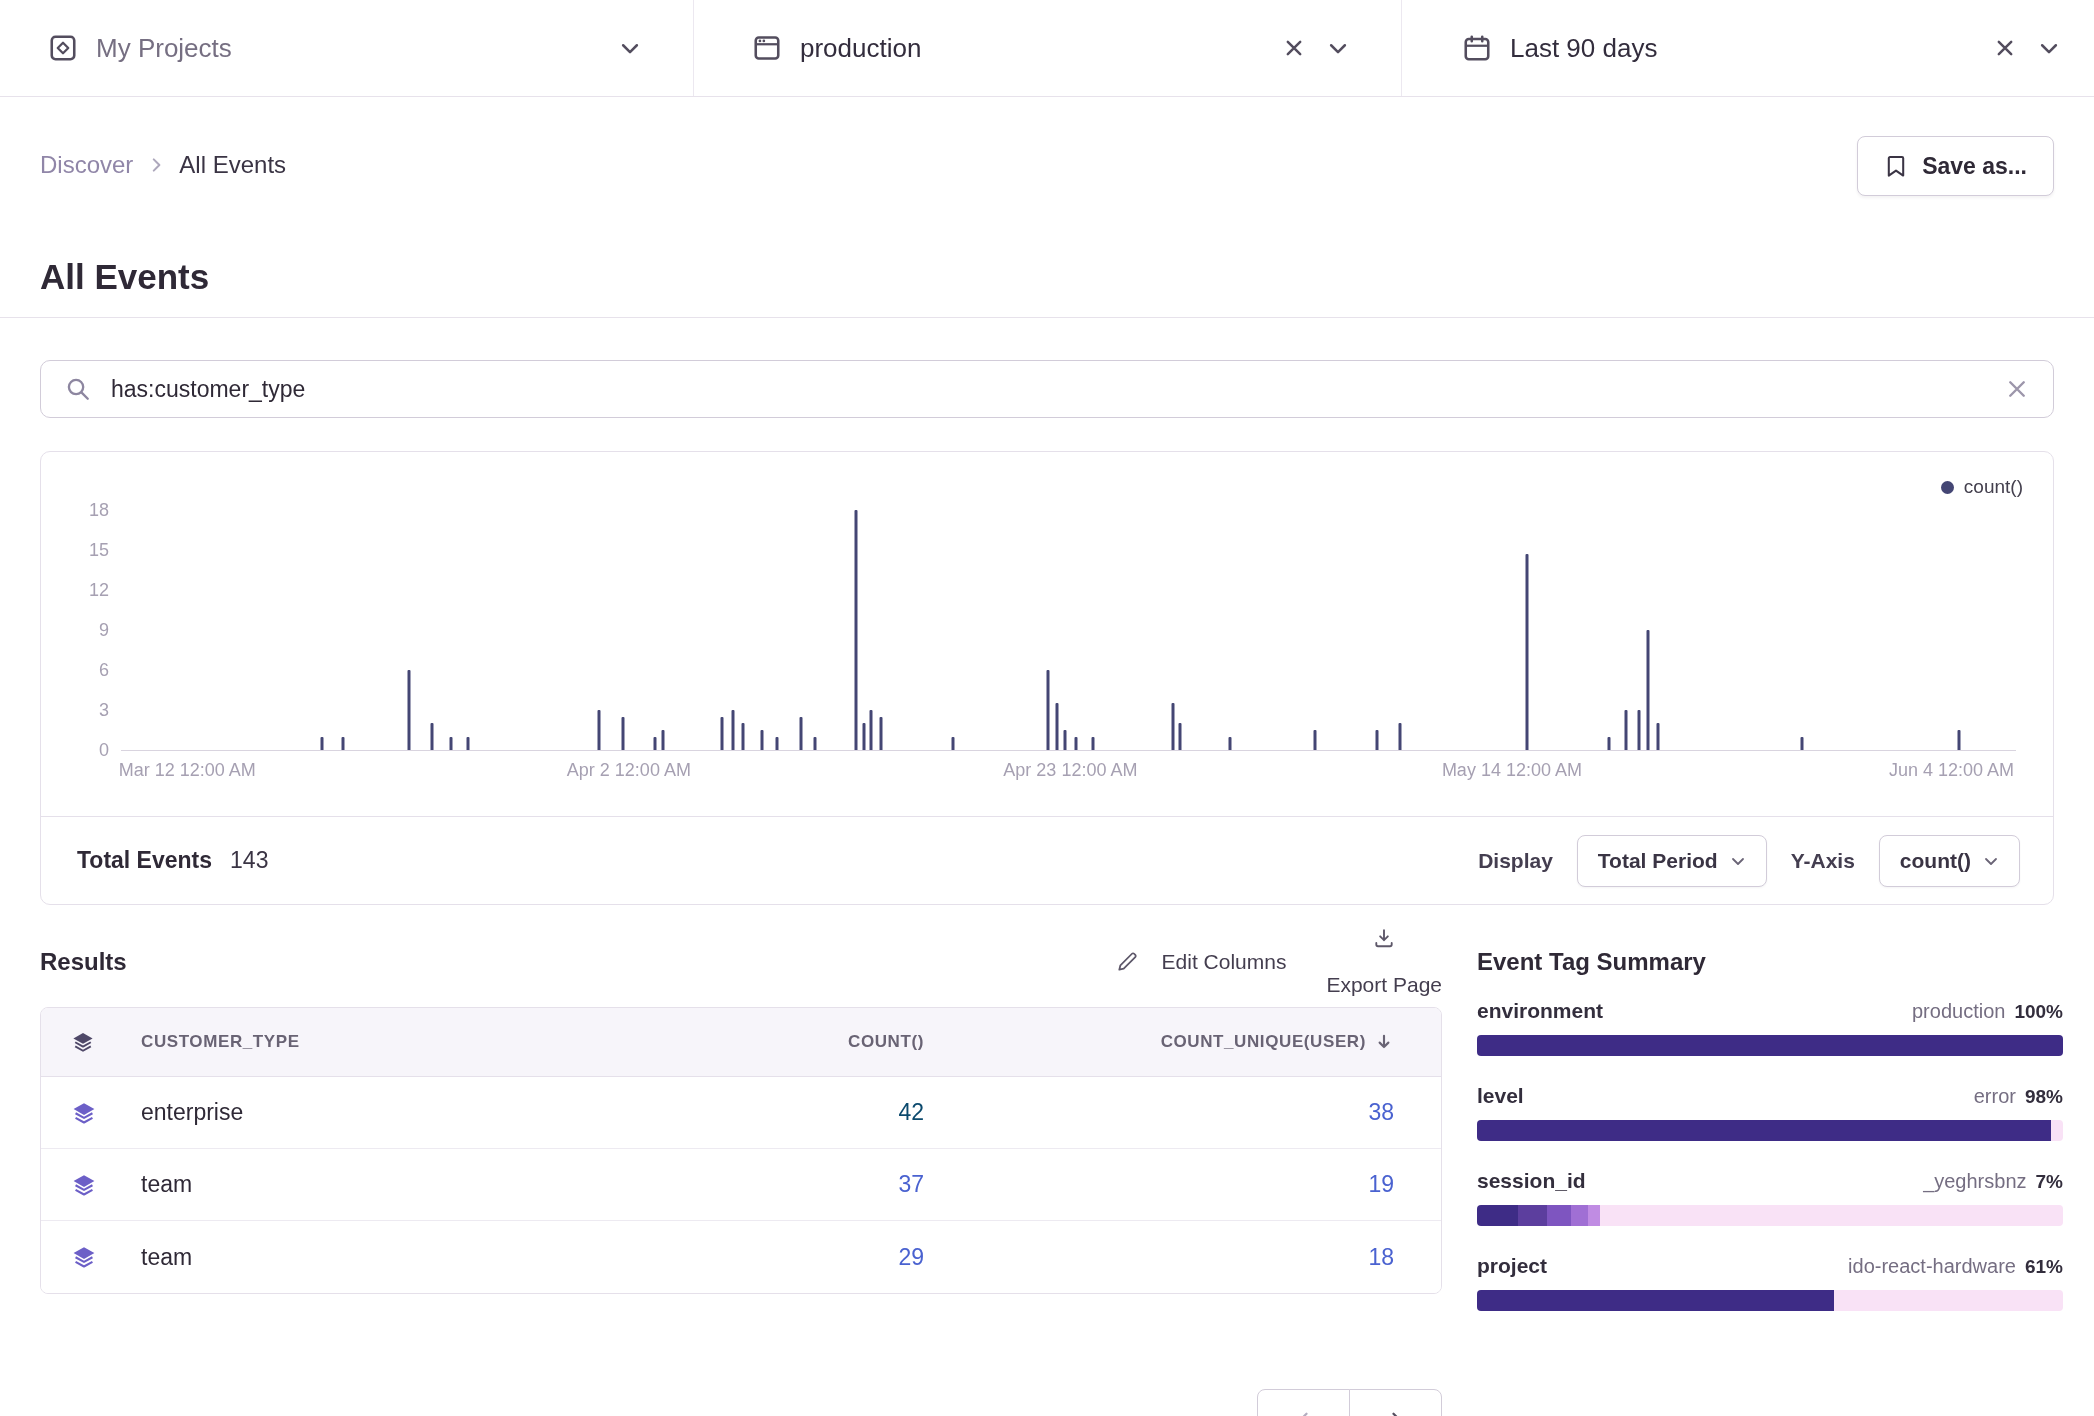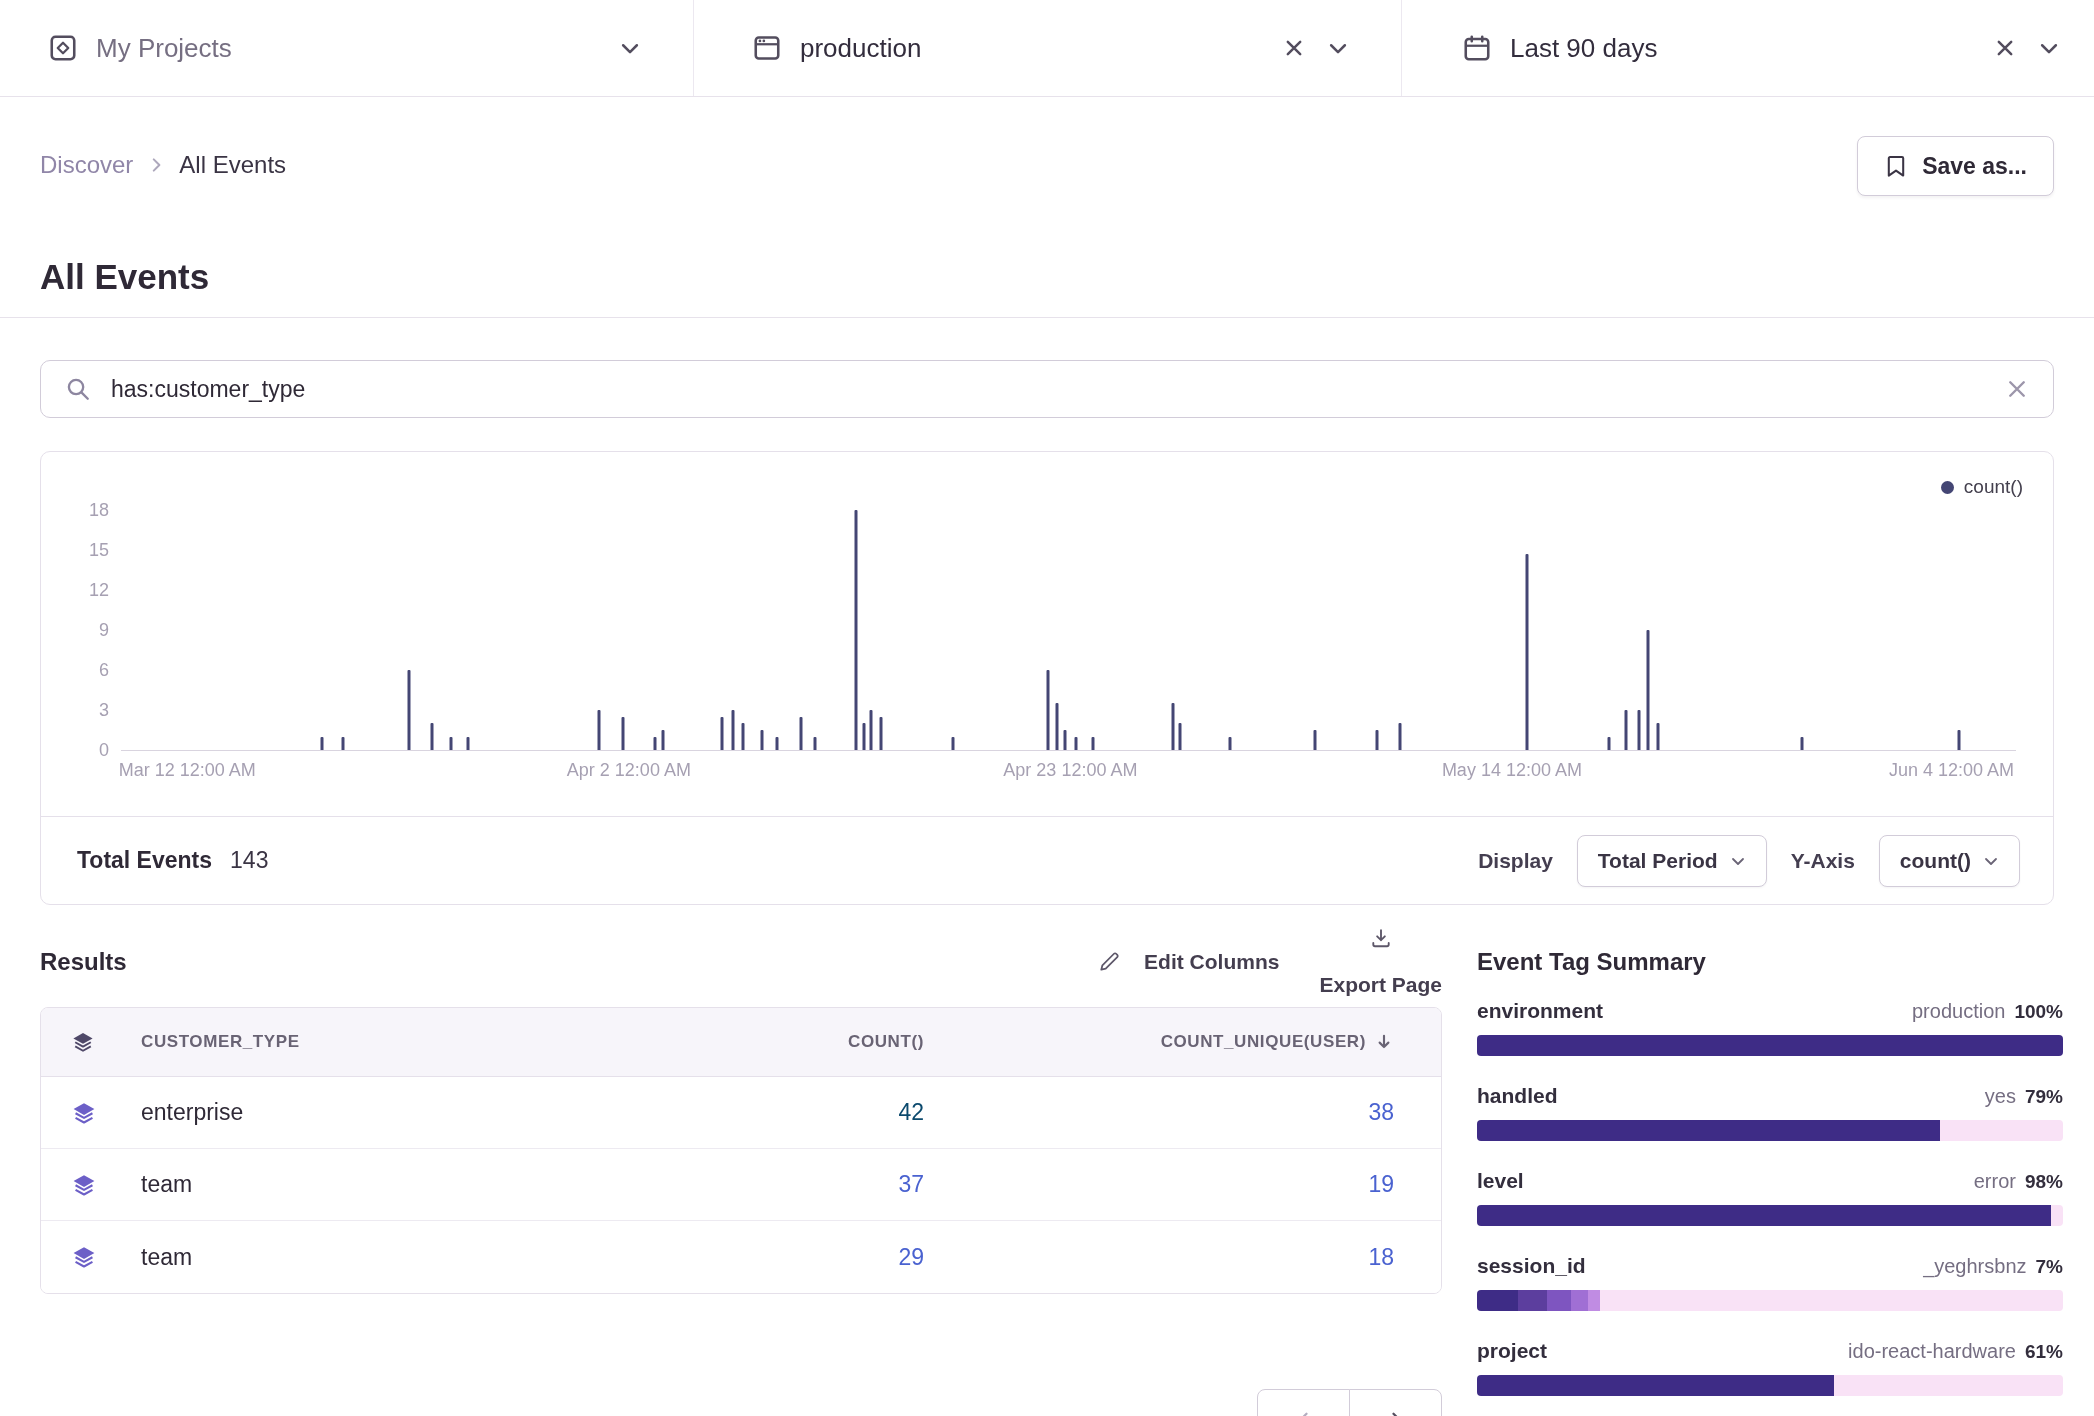--- a/index.html
+++ b/index.html
@@ -68,21 +68,21 @@
   .ctl-label{font-size:21px;font-weight:600;color:#443e50;}
   .sel-btn{height:52px;border:1px solid #d2ccd9;border-radius:8px;background:#fff;display:flex;
            align-items:center;gap:12px;padding:0 20px;font-family:"Liberation Sans",sans-serif;
            font-size:21px;font-weight:600;color:#3a3444;cursor:pointer;
            box-shadow:0 1px 2px rgba(43,34,51,.05);}
   .sel-btn .chev{width:16px;height:16px;color:#6a6476;}
 
   
   .results-head{position:absolute;left:40px;top:942px;width:1402px;height:40px;display:flex;align-items:center;}
   .results-title{font-size:24px;font-weight:700;color:#2f2936;}
-  .link-btn{display:flex;align-items:center;gap:24px;font-size:21px;font-weight:700;color:#443e4f;
+  .link-btn{display:flex;align-items:center;gap:24px;font-size:21px;font-weight:400;color:#443e4f;
             background:none;border:none;cursor:pointer;font-family:"Liberation Sans",sans-serif;padding:0;}
   .link-btn .icon{width:22px;height:22px;color:#5d5769;}
   .link-btn + .link-btn{margin-left:40px;flex-direction:column;}
 
   .table{position:absolute;left:40px;top:1007px;width:1402px;box-sizing:border-box;
          border:1px solid #e5e0ea;border-radius:8px;background:#fff;overflow:hidden;}
   .t-head{display:grid;grid-template-columns:80px 1fr 300px 470px;height:69px;background:#f7f5fa;
           align-items:center;padding-right:47px;box-sizing:border-box;border-bottom:1px solid #e5e0ea;}
   .th{font-size:17px;font-weight:700;color:#696374;letter-spacing:.6px;}
   .th-name{padding-left:20px;}
@@ -415,33 +415,20 @@
       <span class="tag-right">
         <span class="tag-value">production</span>
         <span class="tag-percent">100%</span>
       </span>
     </div>
     <div class="tag-bar">
             <div class="tag-seg" style="width: 100%; background: rgb(62, 44, 134);"></div>
           </div>
   </div>
 
-  <div class="tag-block">
-    <div class="tag-labels">
-      <span class="tag-name">handled</span>
-      <span class="tag-right">
-        <span class="tag-value">yes</span>
-        <span class="tag-percent">79%</span>
-      </span>
-    </div>
-    <div class="tag-bar">
-            <div class="tag-seg" style="width: 79%; background: rgb(62, 44, 134);"></div>
-            <div class="tag-seg" style="width: 21%; background: rgb(249, 226, 246);"></div>
-          </div>
-  </div>
 
   <div class="tag-block">
     <div class="tag-labels">
       <span class="tag-name">level</span>
       <span class="tag-right">
         <span class="tag-value">error</span>
         <span class="tag-percent">98%</span>
       </span>
     </div>
     <div class="tag-bar">

